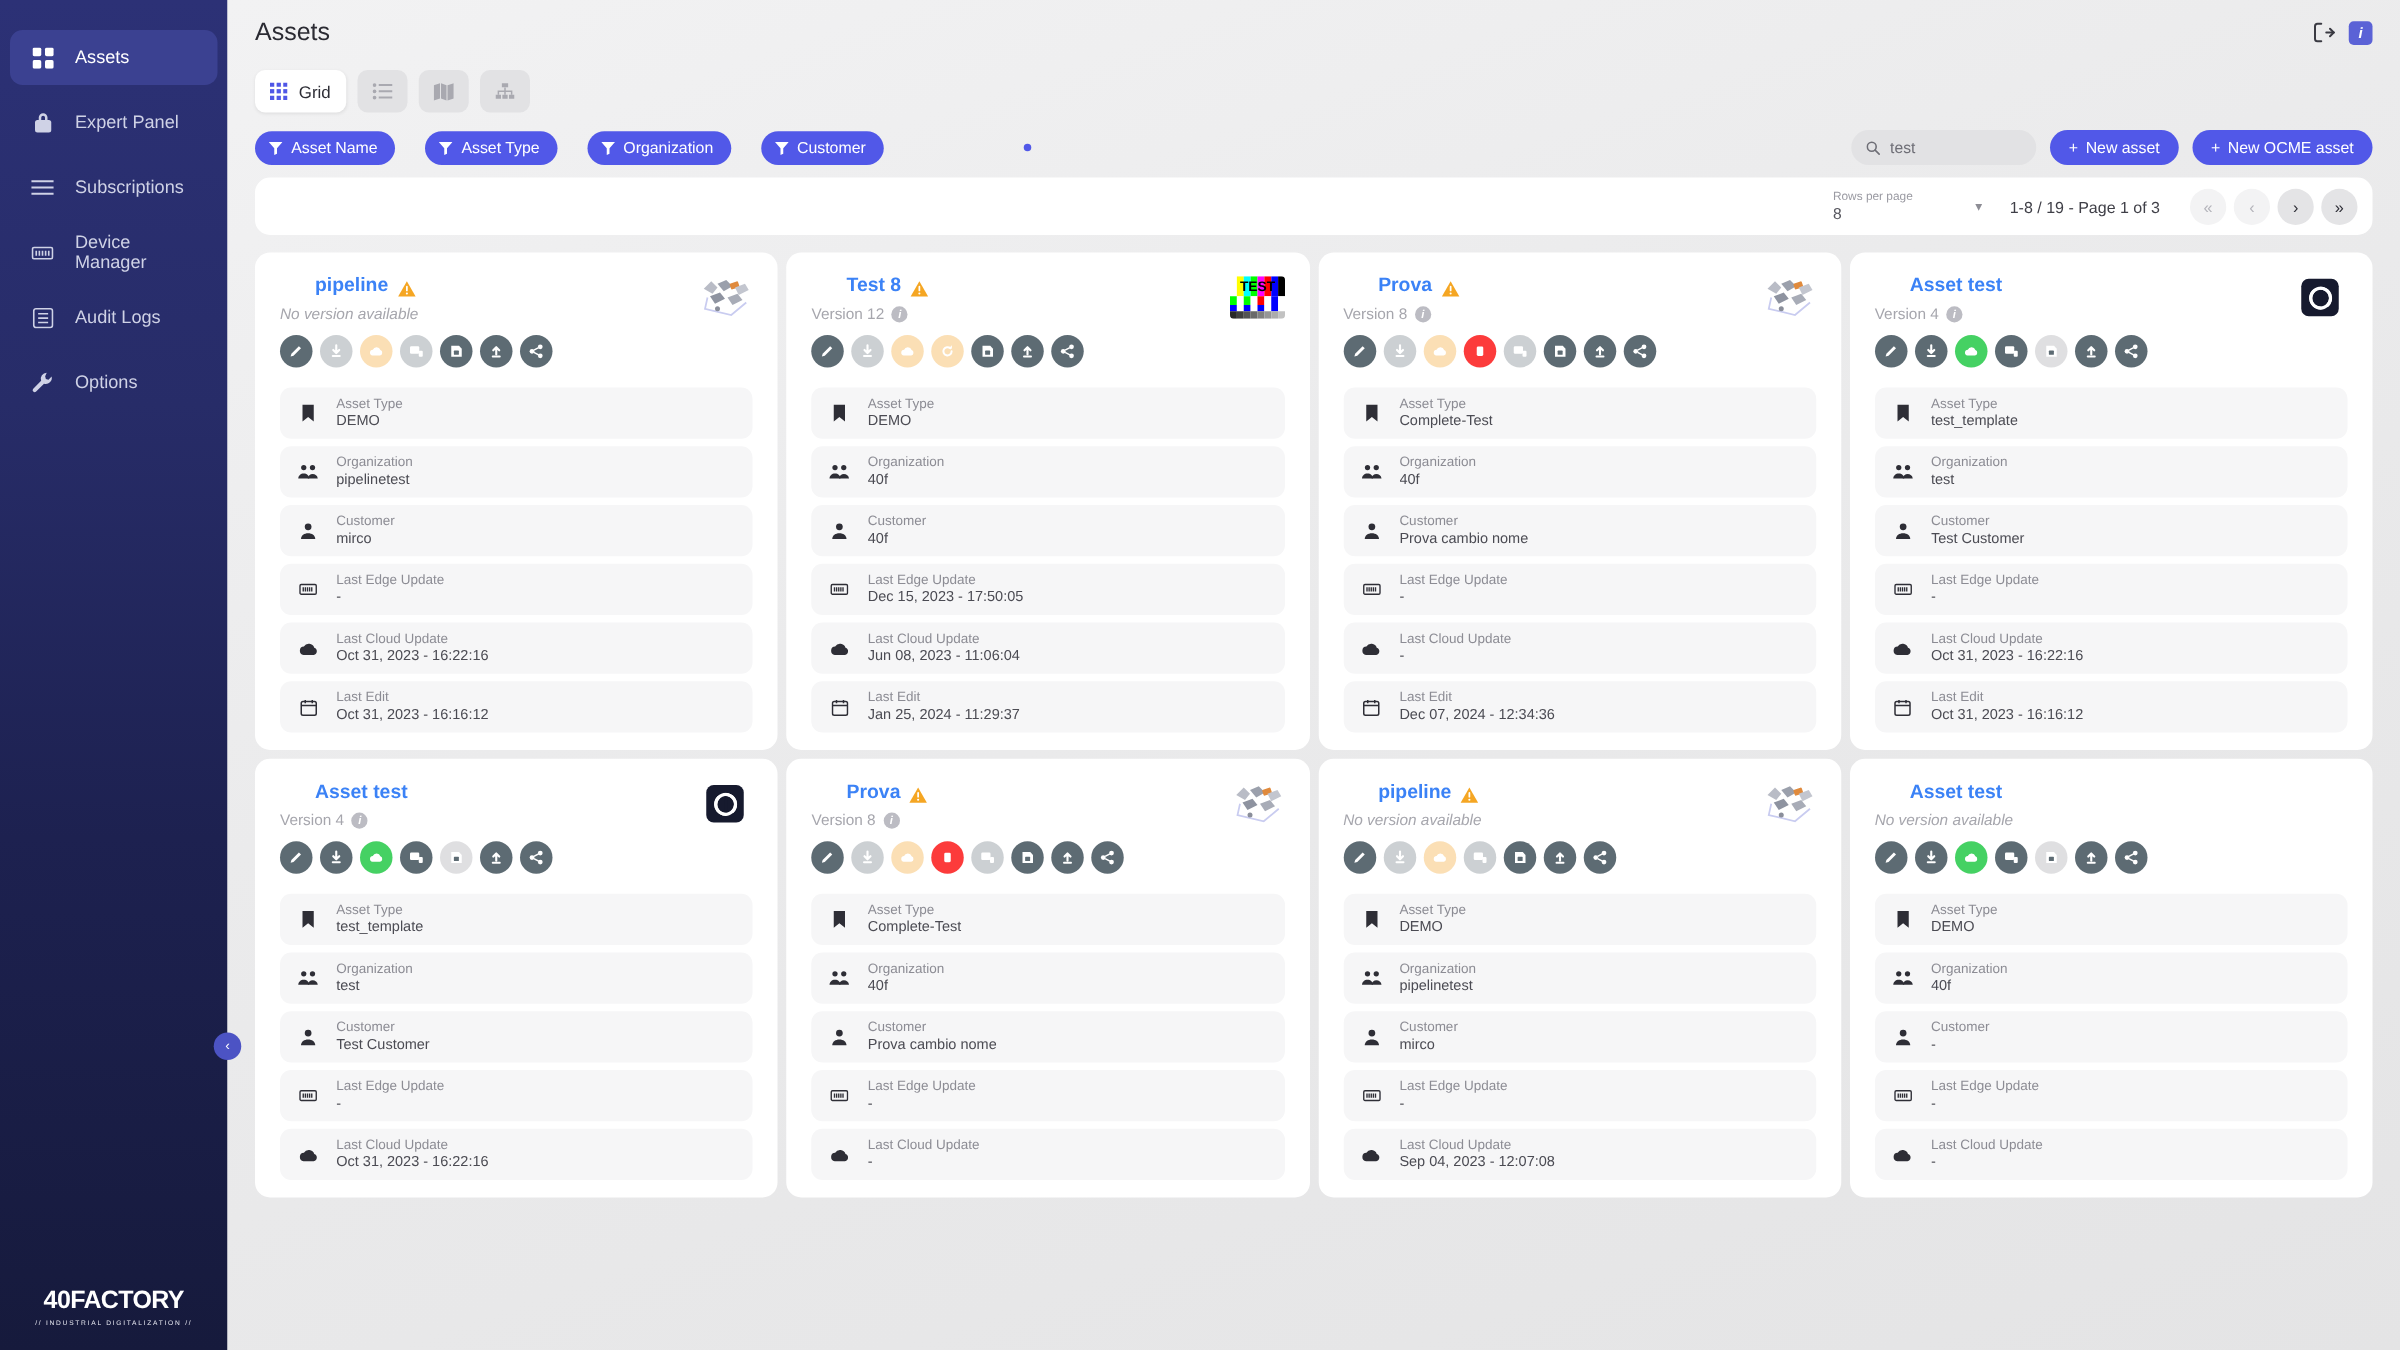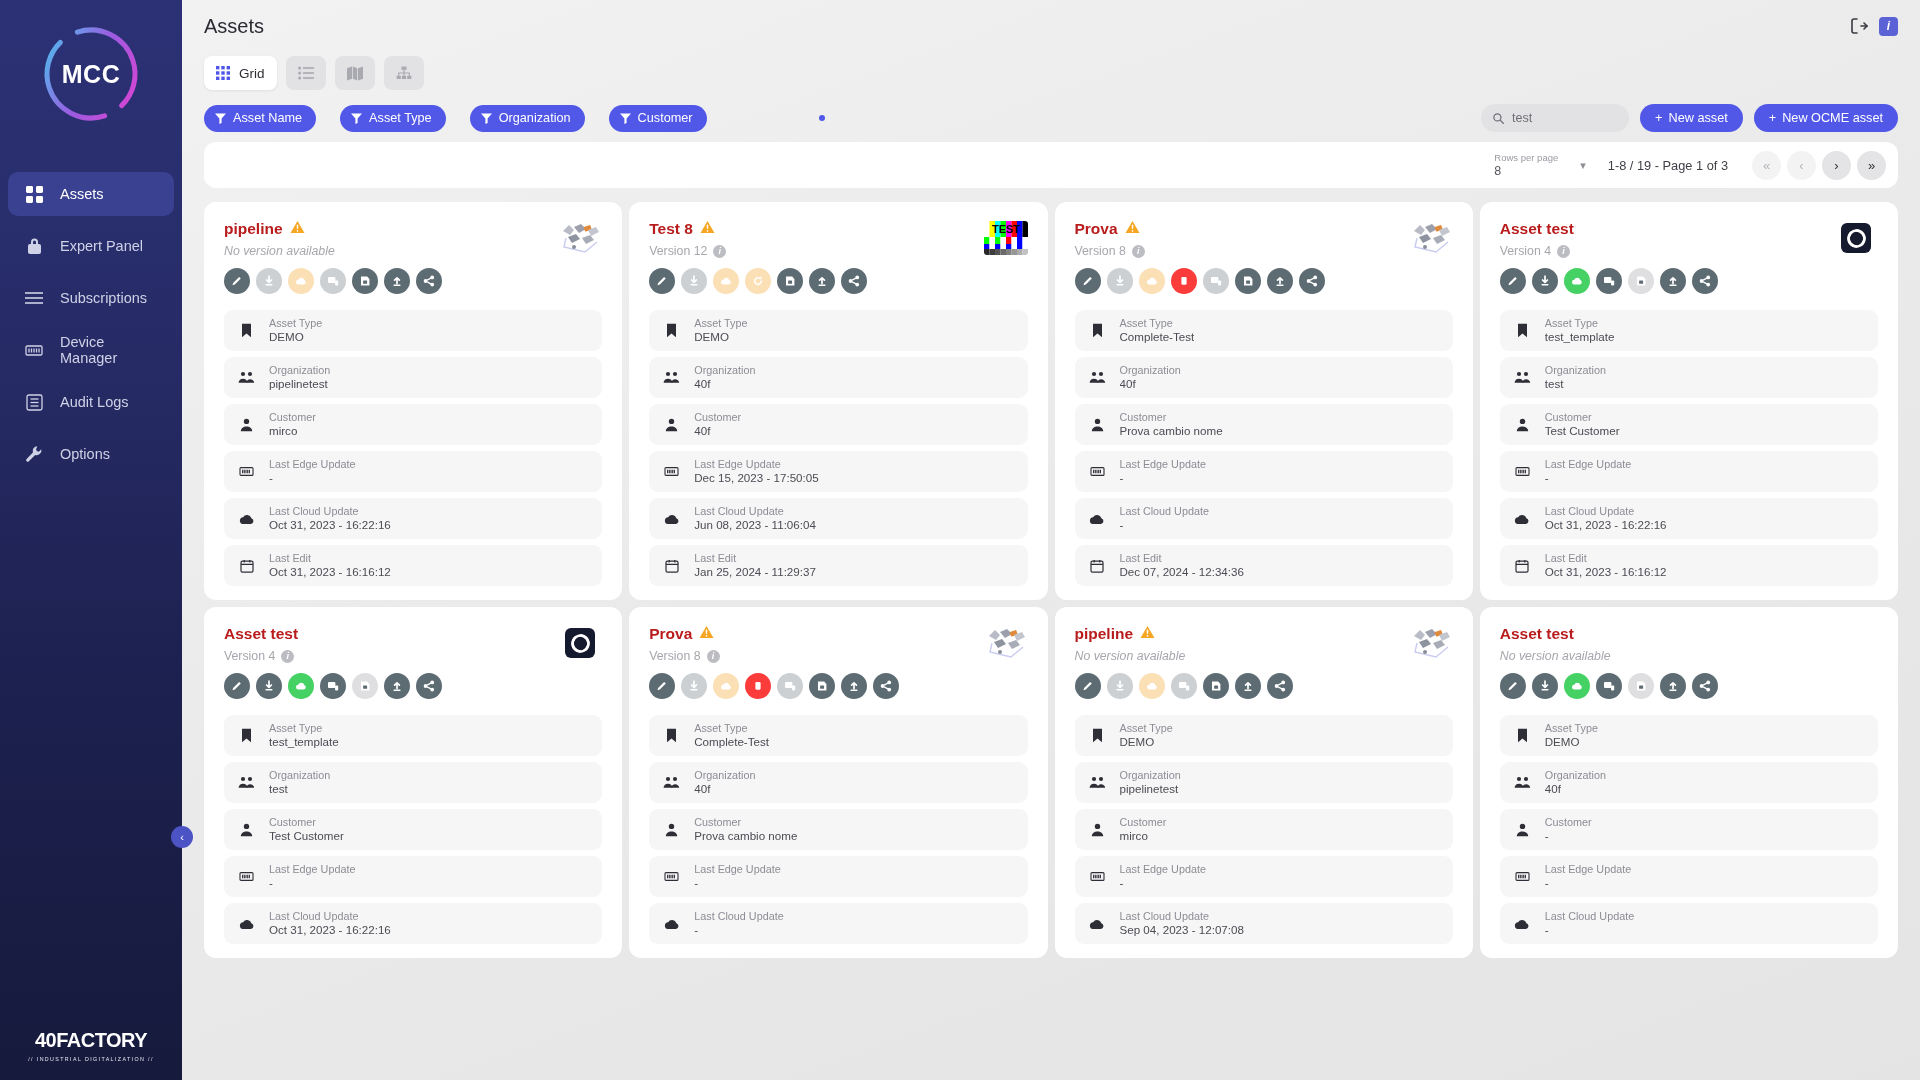--- a/index.html
+++ b/index.html
@@ -94,39 +94,39 @@
 
   
   .pagerow {
     margin: 10px 22px 0 22px; background: #fff; border-radius: 12px;
     height: 46px; display: flex; align-items: center; justify-content: flex-end;
     padding-right: 12px; gap: 0;
   }
   .rpp { display:flex; flex-direction: column; justify-content:center; margin-right: 6px; }
   .rpp .cap { font-size: 9.5px; color: #9a9aa2; line-height: 12px; }
   .rpp .val { font-size: 12.5px; color: #55555d; line-height: 14px; }
-  .rpp-sel { display:flex; align-items:center; gap: 16px; cursor:pointer; }
+  .rpp-sel { display:flex; align-items:center; gap: 44px; cursor:pointer; }
   .chev-d { color:#8d8d95; font-size: 11px; }
   .page-info { font-size: 12.8px; color: #3f3f47; margin: 0 18px 0 22px; }
   .pg-btn {
     width: 29px; height: 29px; border-radius: 50%; background: #f3f3f4;
     display: flex; align-items: center; justify-content: center;
     color: #b4b4bb; font-size: 13px; margin-left: 6px; cursor: pointer;
   }
   .pg-btn.enabled { background: #e4e4e6; color: #2f2f37; }
 
   
   .grid {
     margin: 14px 22px 0 22px; display: grid;
     grid-template-columns: repeat(4, 1fr); gap: 7px;
   }
   .card { background: #fff; border-radius: 12px; padding: 18px 20px 14px 20px; position: relative; }
   .card-head { display: flex; align-items: flex-start; }
   .card-title-wrap { flex: 1; min-width: 0; }
-  .card-title { font-size: 15.5px; font-weight: 600; color: #b91c1c; display: flex; align-items: flex-start; gap: 7px; }
+  .card-title { font-size: 15.5px; font-weight: 600; color: #3b82f6; display: flex; align-items: flex-end; gap: 7px; margin-left: 28px; }
   .warn-tri { flex: 0 0 auto; }
   .card-sub { font-size: 12.3px; color: #a6a6ad; margin-top: 6px; display: flex; align-items: center; gap: 6px; }
   .card-sub.noversion { font-style: italic; }
   .info-dot {
     width: 13px; height: 13px; border-radius: 50%; background: #bcbcc3; color: #fff;
     font-size: 9px; font-style: italic; font-weight: bold;
     display: flex; align-items: center; justify-content: center;
   }
   .thumb { width: 44px; height: 36px; flex: 0 0 44px; display:flex; align-items:center; justify-content:center; }
   .thumb-dark {
@@ -160,35 +160,20 @@
   .test-thumb {
     width: 44px; height: 34px; border-radius: 3px; overflow: hidden; display:block;
   }
 </style>
 </head>
 <body>
 
 <div class="app">
 
   <aside class="sidebar">
-    <div class="logo-wrap">
-      <div class="logo-ring">
-        <svg width="104" height="104" viewBox="0 0 104 104">
-          <defs>
-            <linearGradient id="lg" x1="0%" y1="100%" x2="100%" y2="0%">
-              <stop offset="0%" stop-color="#e040d0"></stop>
-              <stop offset="50%" stop-color="#9b5ce0"></stop>
-              <stop offset="100%" stop-color="#46c6f0"></stop>
-            </linearGradient>
-          </defs>
-          <circle cx="52" cy="52" r="44" fill="none" stroke="url(#lg)" stroke-width="5" stroke-linecap="round" stroke-dasharray="118 20 118 20" transform="rotate(-108 52 52)"></circle>
-        </svg>
-        <div class="logo-text">MCC</div>
-      </div>
-    </div>
 
     <nav class="nav">
       <div class="nav-item active">
         <span class="nav-ico">
           <svg width="17" height="17" viewBox="0 0 17 17" fill="currentColor">
               <rect x="0" y="0" width="7" height="7" rx="1.4"></rect>
               <rect x="10" y="0" width="7" height="7" rx="1.4"></rect>
               <rect x="0" y="10" width="7" height="7" rx="1.4"></rect>
               <rect x="10" y="10" width="7" height="7" rx="1.4"></rect>
             </svg>

